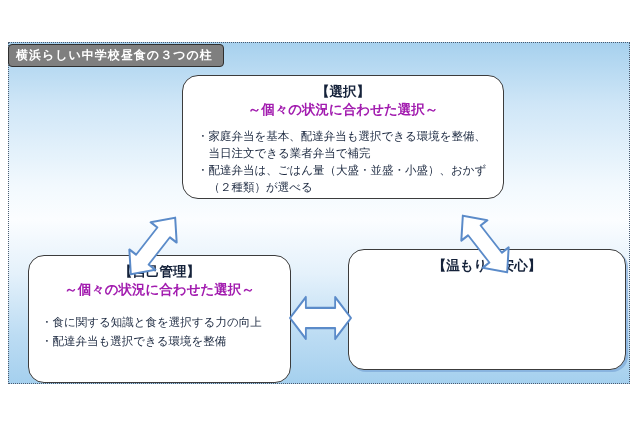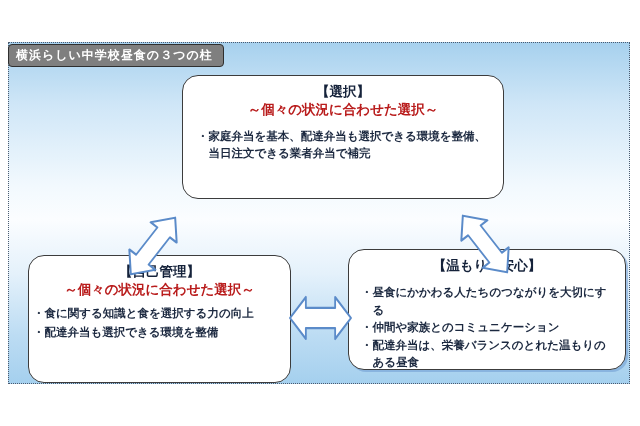--- a/index.html
+++ b/index.html
@@ -51,42 +51,41 @@
     font-size:13.5px;
     line-height:18px;
     margin-top:7px;
     color:#15223a;
   }
   .box-subtitle{
     text-align:center;
     font-weight:bold;
     font-size:13.5px;
     line-height:18px;
-    color:#b91c1c;
+    color:#a21caf;
   }
   ul.bullets{
     list-style:none;
     margin:8px 0 0 0;
     padding:0 10px 0 14px;
   }
   ul.bullets li{
     font-size:11.5px;
     line-height:17px;
     padding-left:11.5px;
     text-indent:-11.5px;
     color:#1c2940;
     font-family:"Liberation Serif", serif;
-    font-weight:bold;
   }
 
   #box-selection{ left:165px; top:75px;  width:322px; height:124px;margin-left:17px; }
   #box-selection ul.bullets{ margin-top:9px; }
 
   #box-self{ left:28px;  top:255px; width:263px; height:128px; }
-  #box-self ul.bullets{ margin-top:5px; padding-left:4px; }
+  #box-self ul.bullets{ margin-top:14px; padding-left:12px; }
   #box-self ul.bullets li{ line-height:19px; }
 
   #box-warmth{ left:348px; top:249px; width:278px; height:121px;
                box-shadow:2px 2px 0 rgba(109,155,209,0.55); }
   #box-warmth ul.bullets{ margin-top:9px; padding:0 8px 0 12px; }
   #box-warmth ul.bullets li{ line-height:17.5px; }
 
   
   .arrow{ position:absolute; z-index:5; }
   .arrow svg{ display:block; width:100%; height:100%; overflow:visible; }
@@ -103,39 +102,35 @@
 
   <div class="panel"></div>
 
   <div class="titlebar">横浜らしい中学校昼食の３つの柱</div>
 
   <div class="box" id="box-selection">
     <div class="box-title">【選択】</div>
     <div class="box-subtitle">～個々の状況に合わせた選択～</div>
     <ul class="bullets">
       <li>・家庭弁当を基本、配達弁当も選択できる環境を整備、当日注文できる業者弁当で補完</li>
+      <li>・配達弁当は、ごはん量（大盛・並盛・小盛）、おかず（２種類）が選べる</li>
     </ul>
   </div>
 
   <div class="box" id="box-self">
     <div class="box-title">【自己管理】</div>
     <div class="box-subtitle">～個々の状況に合わせた選択～</div>
     <ul class="bullets">
       <li>・食に関する知識と食を選択する力の向上</li>
       <li>・配達弁当も選択できる環境を整備</li>
     </ul>
   </div>
 
   <div class="box" id="box-warmth">
     <div class="box-title">【温もり・安心】</div>
-    <ul class="bullets">
-      <li>・昼食にかかわる人たちのつながりを大切にする</li>
-      <li>・仲間や家族とのコミュニケーション</li>
-      <li>・配達弁当は、栄養バランスのとれた温もりのある昼食</li>
-    </ul>
   </div>
 
   <div class="arrow" id="arrow-left">
     <svg viewBox="0 0 100 62" preserveAspectRatio="none">
       <path d="M0,31 L26,4 L26,18 L74,18 L74,4 L100,31 L74,58 L74,44 L26,44 L26,58 Z" fill="#ffffff" stroke="#5b8bc9" stroke-width="3" stroke-linejoin="round"></path>
     </svg>
   </div>
 
   <div class="arrow" id="arrow-right">
     <svg viewBox="0 0 100 62" preserveAspectRatio="none">

